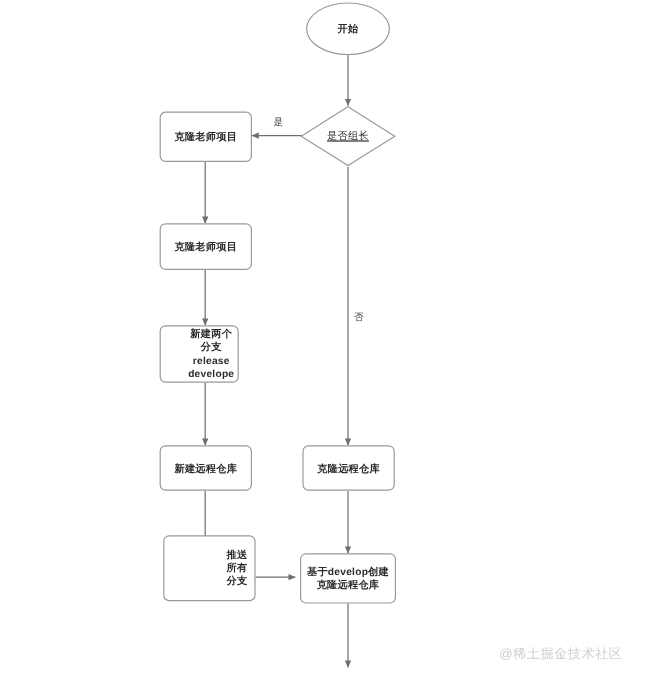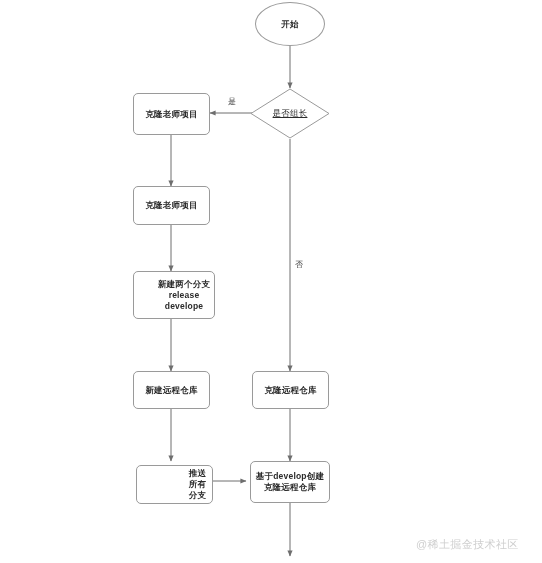--- a/index.html
+++ b/index.html
@@ -138,35 +138,35 @@
   <div class="edge-label" style="left:295px; top:259px;">否</div>
 
   <div class="node process" style="left:133px; top:93px; width:77px; height:42px;">
     <span class="label">克隆老师项目</span>
   </div>
 
   <div class="node process" style="left:133px; top:186px; width:77px; height:39px;">
     <span class="label">克隆老师项目</span>
   </div>
 
-  <div class="node process" style="left:133px; top:271px; width:82px; height:48px;padding-left:20px;">
+  <div class="node process" style="left:133px; top:271px; width:66px; height:48px;padding-left:20px;">
     <span class="label">新建两个分支
 release
 develope</span>
   </div>
 
   <div class="node process" style="left:252px; top:371px; width:77px; height:38px;">
     <span class="label">克隆远程仓库</span>
   </div>
 
   <div class="node process" style="left:133px; top:371px; width:77px; height:38px;">
     <span class="label">新建远程仓库</span>
   </div>
 
-  <div class="node process" style="left:136px; top:465px; width:77px; height:39px;padding-left:46px;">
+  <div class="node process" style="left:136px; top:446px; width:77px; height:55px;padding-left:46px;">
     <span class="label">推送所有分支</span>
   </div>
 
   <div class="node process" style="left:250px; top:461px; width:80px; height:42px;">
     <span class="label">基于develop创建
 克隆远程仓库</span>
   </div>
 
   <div class="watermark" style="left:416px; top:527px;margin-top:10px;">@稀土掘金技术社区</div>
 

